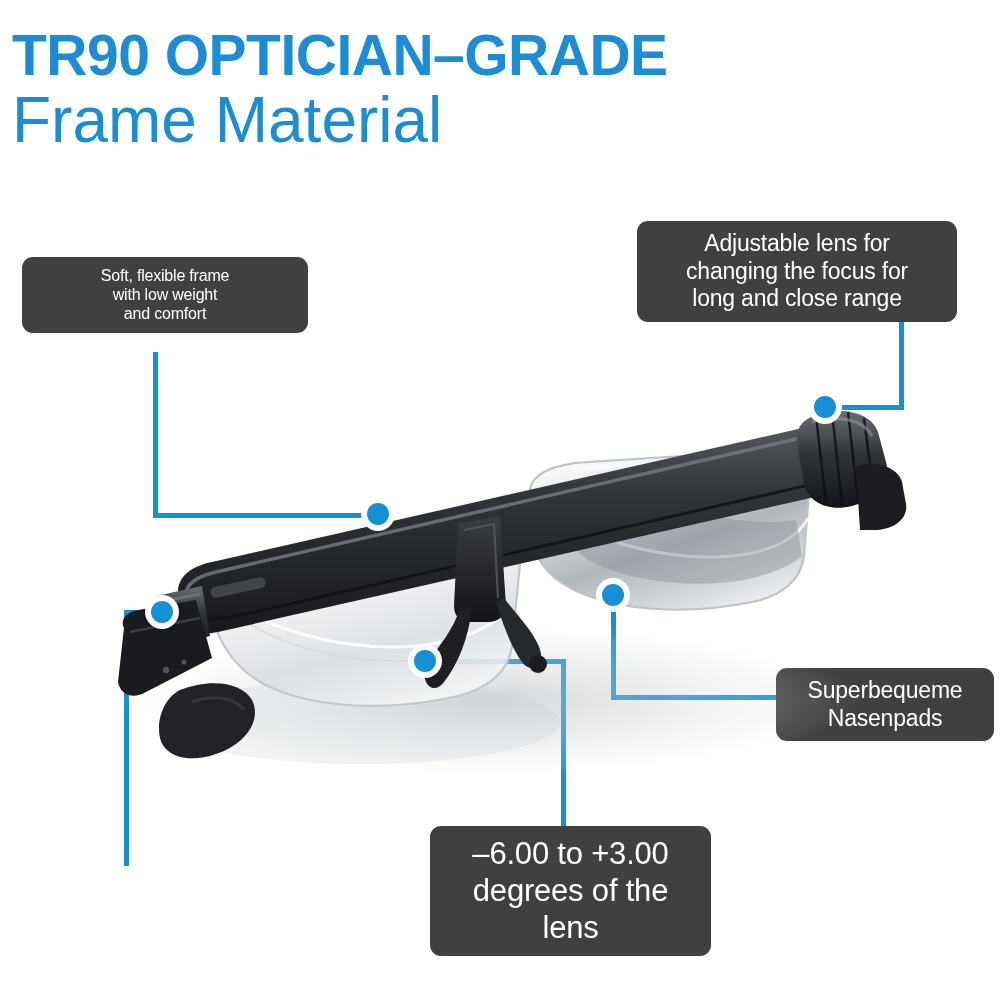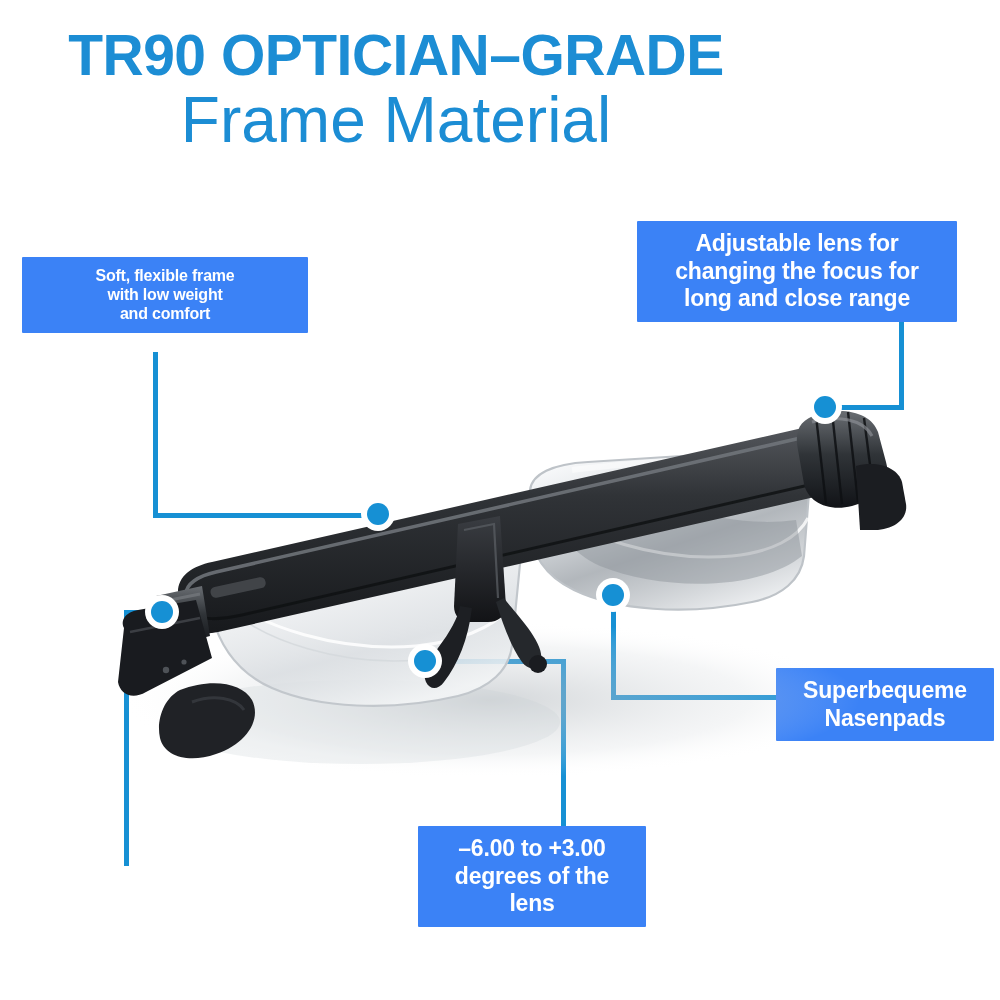--- a/index.html
+++ b/index.html
@@ -18,22 +18,23 @@
     background: #ffffff;
     overflow: hidden;
   }
 
   
   .title-block {
     position: absolute;
     top: 26px;
     left: 0;
     width: 792px;
-    text-align: center;
+    text-align: left;
     line-height: 1.02;
+    padding-left: 12px;
   }
   .title-line1 {
     display: block;
     font-weight: bold;
     font-size: 57px;
     letter-spacing: -0.5px;
     color: #1C8DD4;
     white-space: nowrap;
   }
   .title-line2 {
@@ -41,36 +42,36 @@
     font-weight: normal;
     font-size: 64px;
     color: #1C8DD4;
     margin-top: 4px;
     white-space: nowrap;
   }
 
   
   .badge {
     position: absolute;
-    background: #3b82f6;
+    background: #404040;
     color: #ffffff;
-    border-radius: 1px;
-    font-weight: bold;
+    border-radius: 11px;
+    font-weight: normal;
     text-align: center;
     line-height: 1.2;
     padding: 9px 14px;
     box-sizing: border-box;
     white-space: pre-line;
     letter-spacing: -0.2px;
   }
 
   #badge-soft-frame     { left: 22px;  top: 257px; width: 286px; font-size: 16px; }
   #badge-adjustable     { left: 637px; top: 221px; width: 320px; font-size: 23px; }
   #badge-nosepads       { left: 776px; top: 668px; width: 218px; font-size: 23px; }
-  #badge-degrees        { left: 418px; top: 826px; width: 228px; font-size: 23px; }
+  #badge-degrees        { left: 430px; top: 826px; width: 281px; font-size: 31px; }
   #badge-vision-dial    { left: 4px;   top: 861px; width: 285px; font-size: 23px; }
 
   
   .conn {
     position: absolute;
     background: #1690D4;
   }
   .conn-v { width: 5px; }
   .conn-h { height: 5px; }
 

